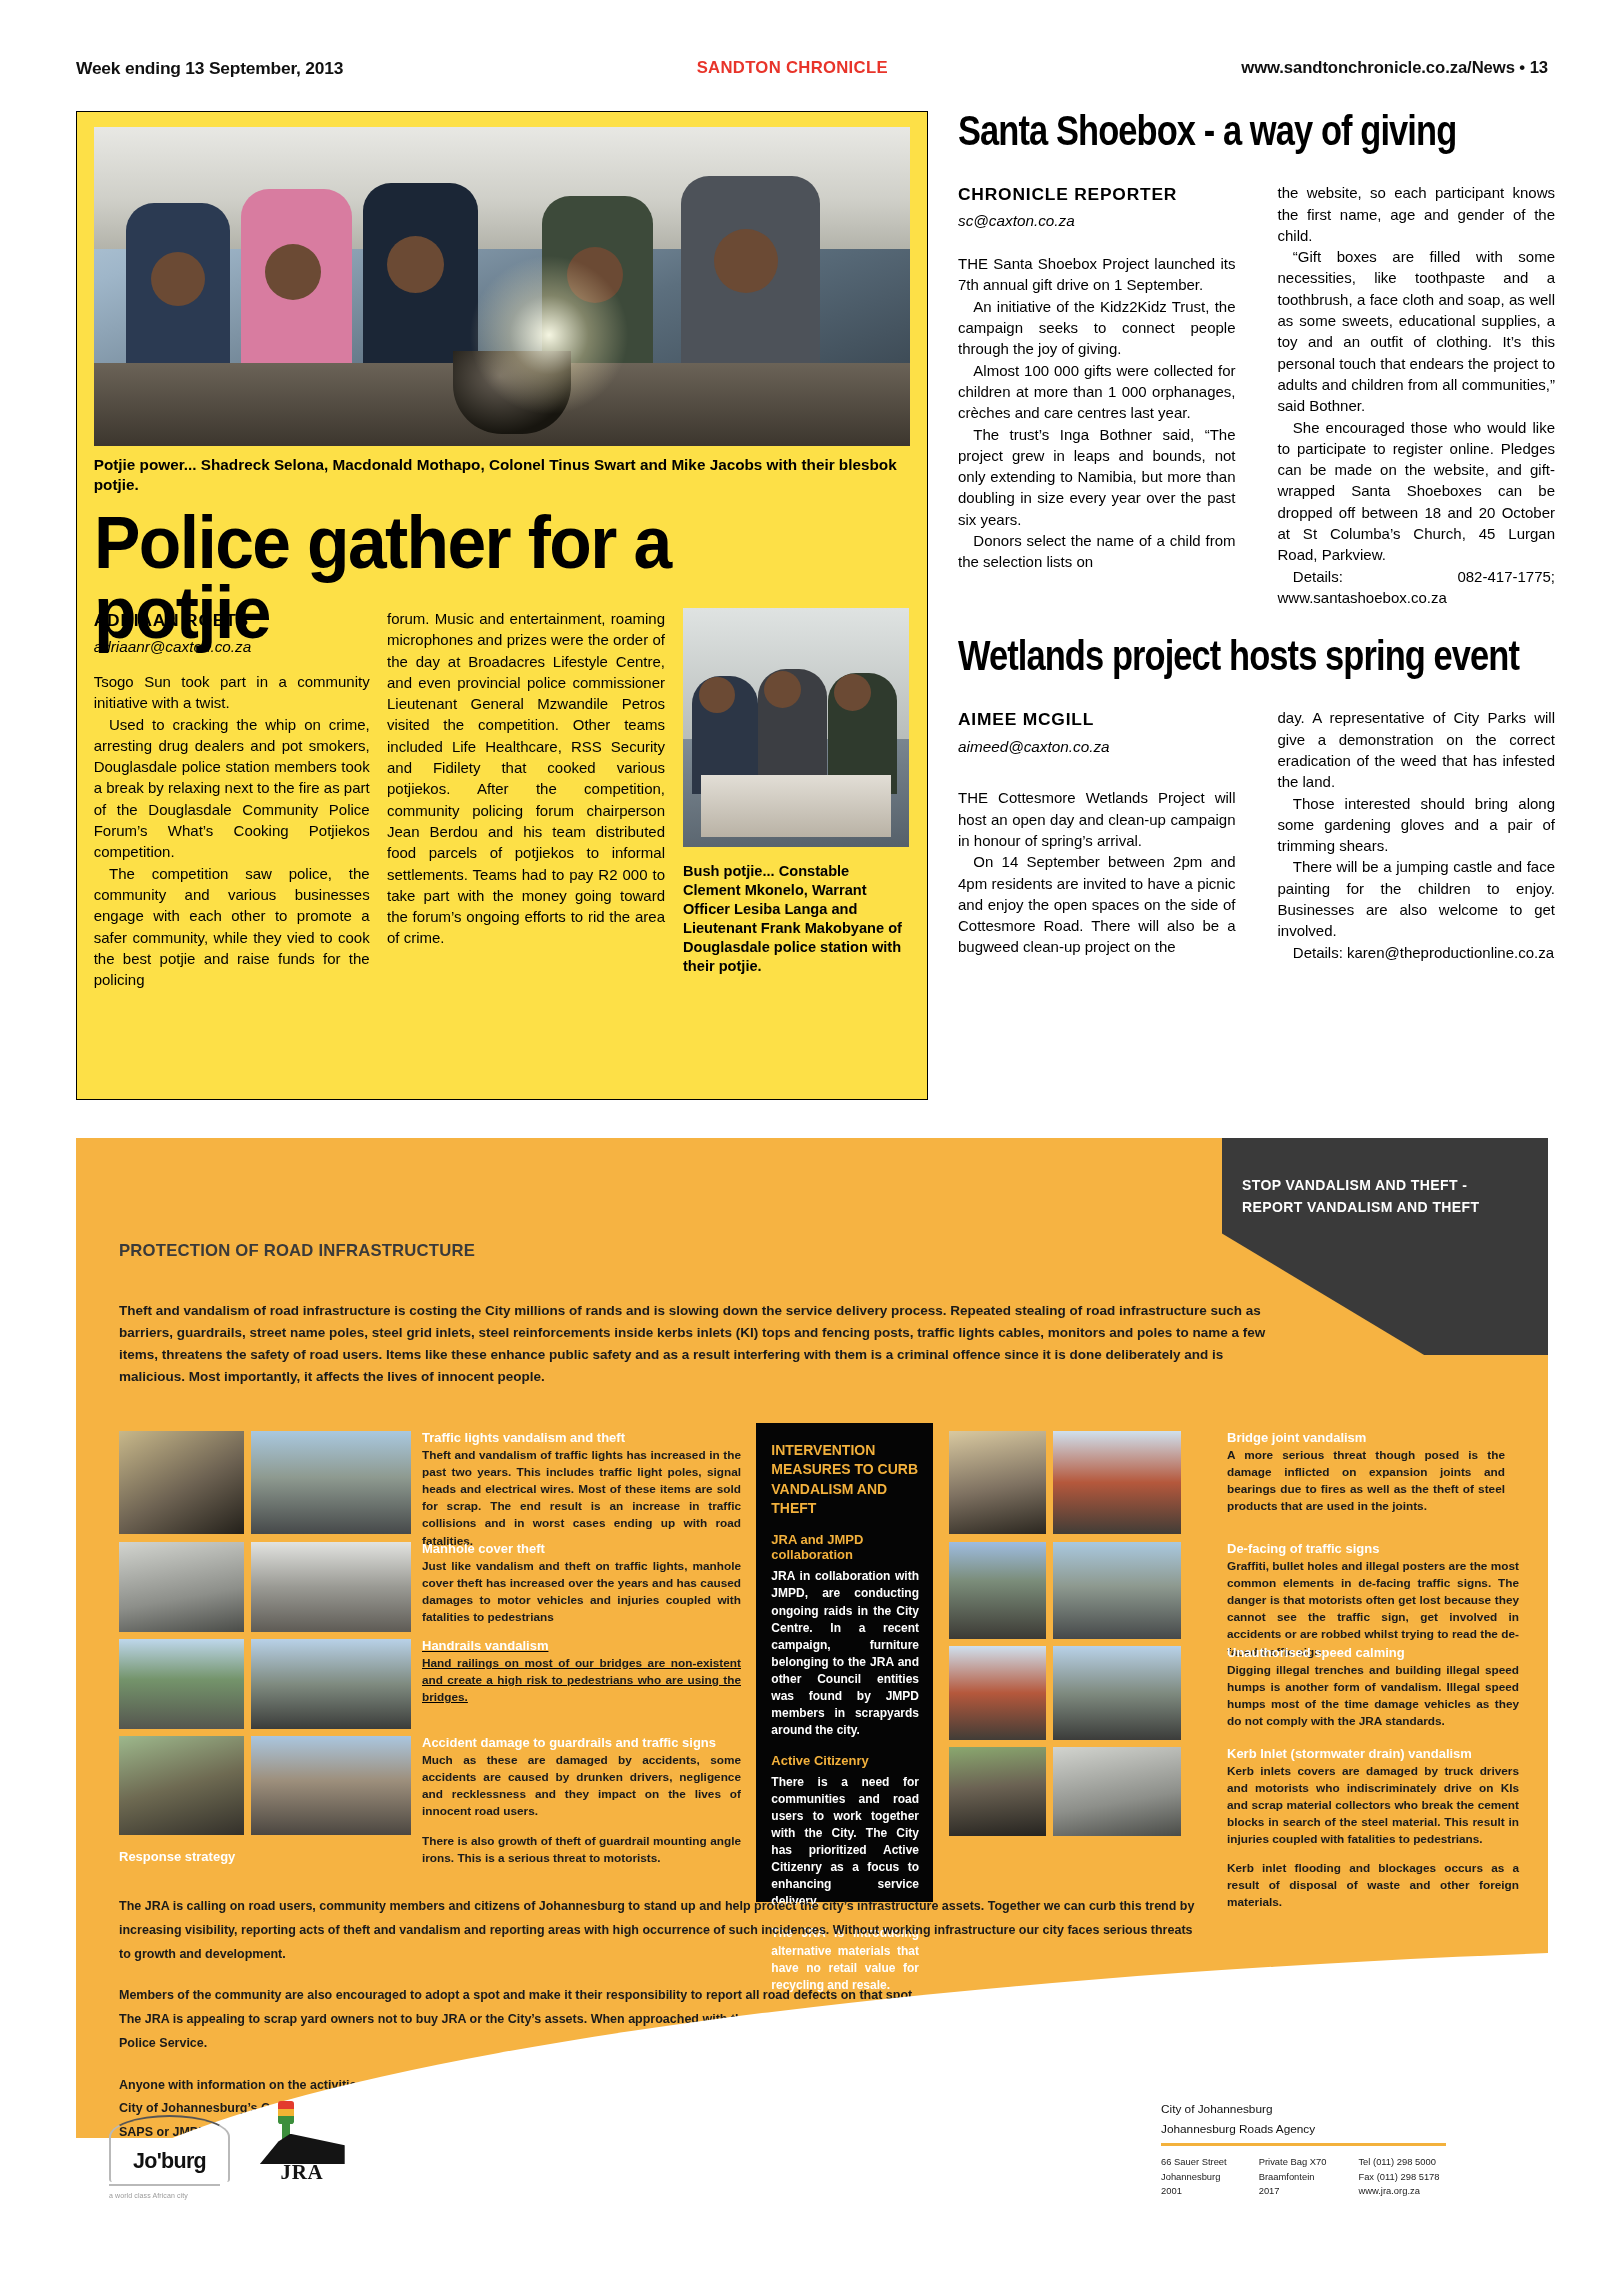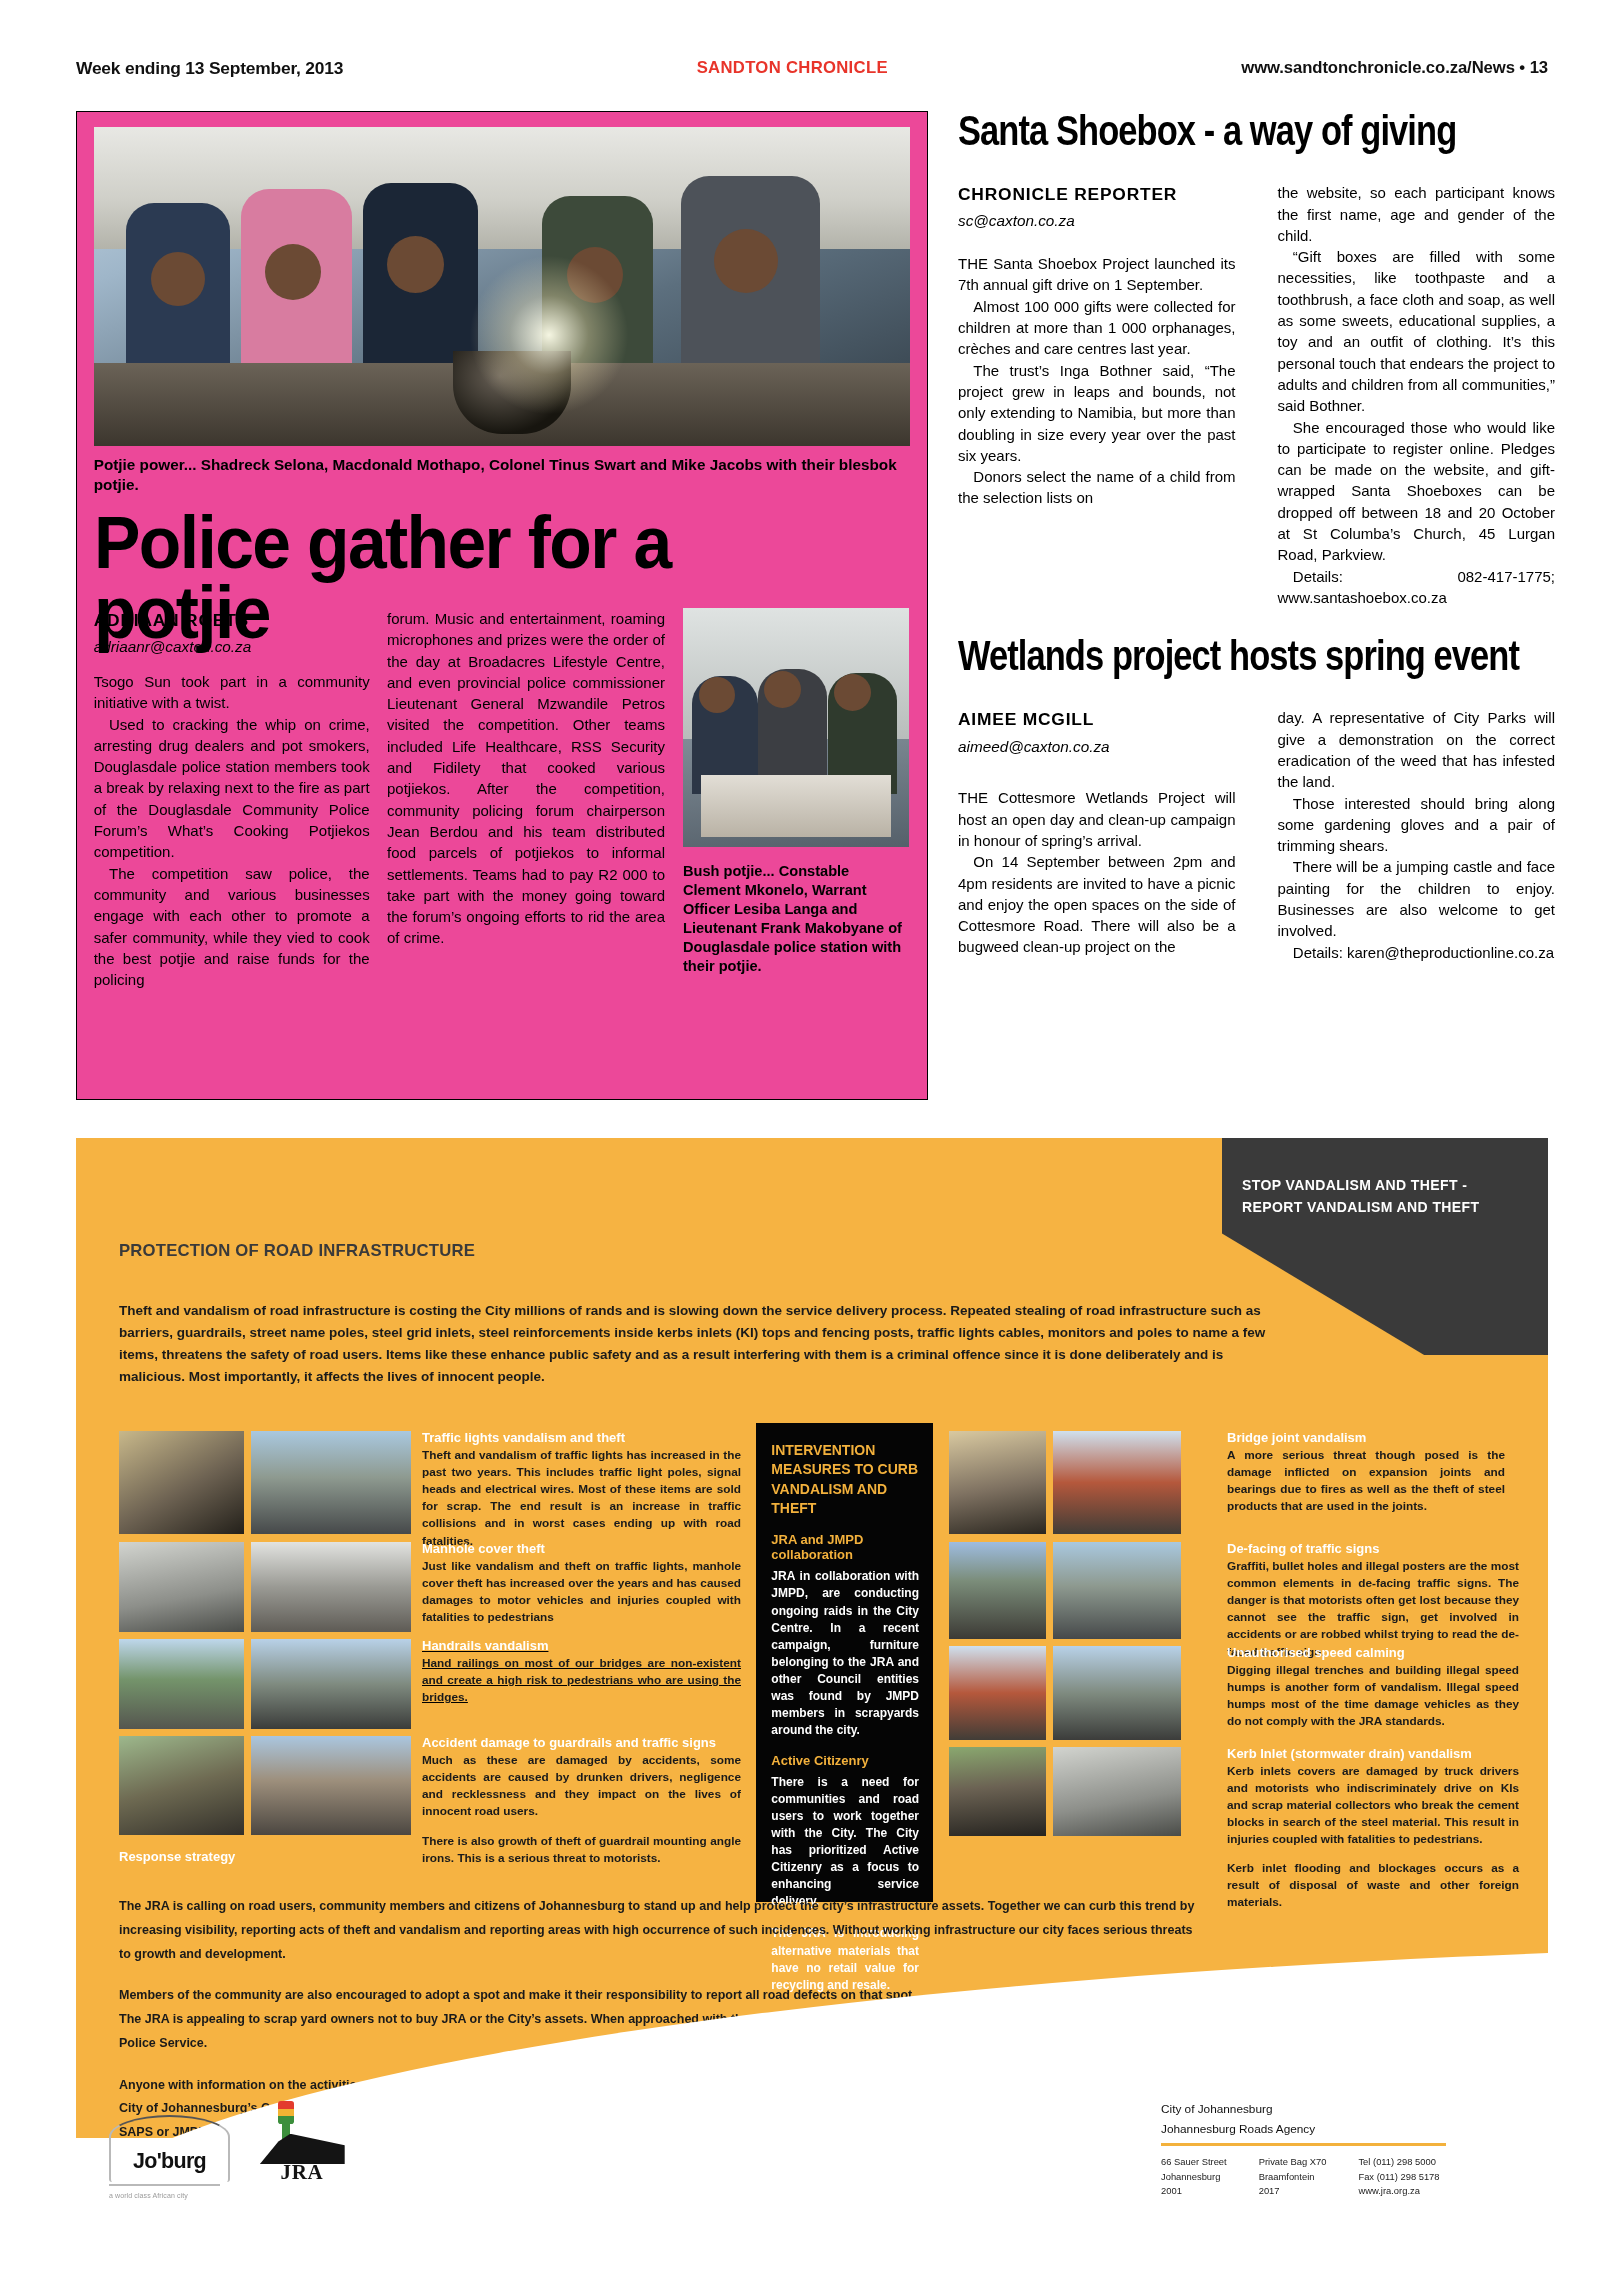--- a/index.html
+++ b/index.html
@@ -15,21 +15,21 @@
     position: absolute; left: 76px; top: 54px; width: 1472px; height: 28px;
     display: flex; align-items: center; justify-content: space-between;
   }
   .mh-left { font-size: 17.4px; font-weight: bold; color: #111; letter-spacing: -0.2px; }
   .mh-mid { font-size: 16.7px; font-weight: bold; color: #e8342a; letter-spacing: 0.3px; }
   .mh-right { font-size: 16.7px; font-weight: bold; color: #111; letter-spacing: -0.1px; }
 
   
   .left-col {
     position: absolute; left: 76px; top: 111px; width: 852px; height: 989px;
-    border: 1.4px solid #000; background: #ec4899;
+    border: 1.4px solid #000; background: #fde047;
   }
   .lead-photo {
     position: absolute; left: 16.7px; top: 15.3px; width: 816px; height: 319px;
     background: linear-gradient(160deg,#c7d8e4 0%,#9fb6c9 25%,#5c6f7e 60%,#2f3a43 100%);
     overflow: hidden;
   }
   .lead-photo .tent {
     position:absolute; left:0; top:0; width:100%; height:38%;
     background: linear-gradient(180deg,#e8e8e4 0%,#cfcfc8 60%,#b3b3aa 100%);
   }
@@ -273,20 +273,21 @@
 
   <div class="right-col">
 
     <div class="story-head h1">Santa Shoebox - a way of giving</div>
 
     <div class="two-col" style="margin-top:30.5px;">
       <div class="cc">
         <div class="byline-name">CHRONICLE REPORTER</div>
         <div class="byline-mail" style="margin-bottom:21px;">sc@caxton.co.za</div>
         <p>THE Santa Shoebox Project launched its 7th annual gift drive on 1 September.</p>
+        <p>An initiative of the Kidz2Kidz Trust, the campaign seeks to connect people through the joy of giving.</p>
         <p>Almost 100 000 gifts were collected for children at more than 1 000 orphanages, crèches and care centres last year.</p>
         <p>The trust’s Inga Bothner said, “The project grew in leaps and bounds, not only extending to Namibia, but more than doubling in size every year over the past six years.</p>
         <p>Donors select the name of a child from the selection lists on</p>
       </div>
       <div class="cc">
         <p>the website, so each participant knows the first name, age and gender of the child.</p>
         <p>“Gift boxes are filled with some necessities, like toothpaste and a toothbrush, a face cloth and soap, as well as some sweets, educational supplies, a toy and an outfit of clothing. It’s this personal touch that endears the project to adults and children from all communities,” said Bothner.</p>
         <p>She encouraged those who would like to participate to register online. Pledges can be made on the website, and gift-wrapped Santa Shoeboxes can be dropped off between 18 and 20 October at St Columba’s Church, 45 Lurgan Road, Parkview.</p>
         <p>Details: 082-417-1775; www.santashoebox.co.za</p>
       </div>

